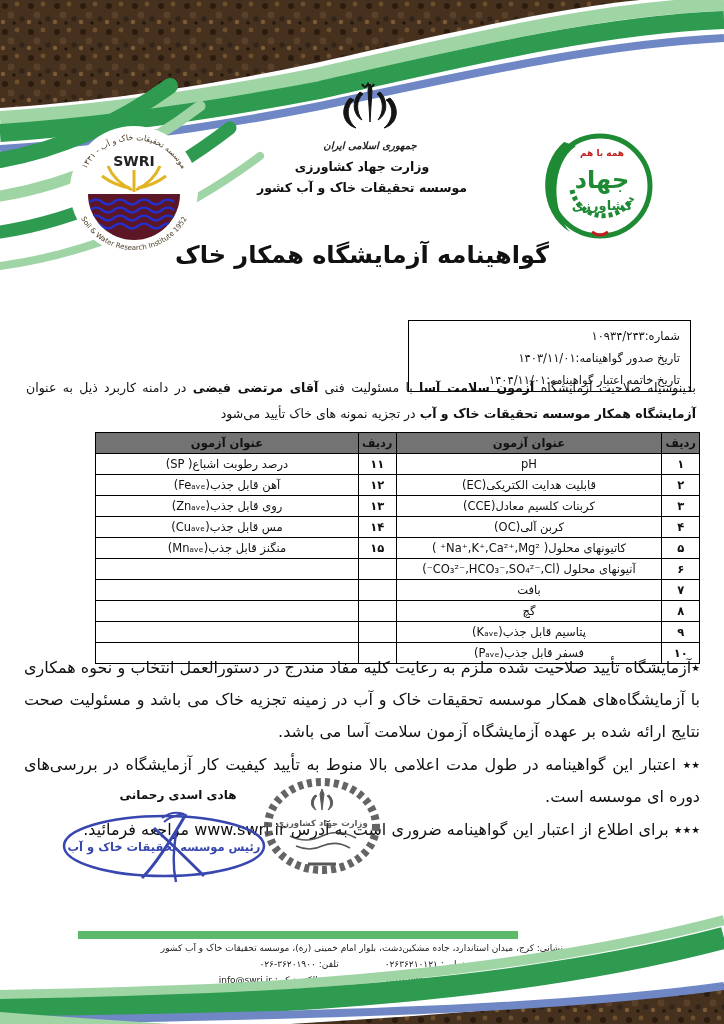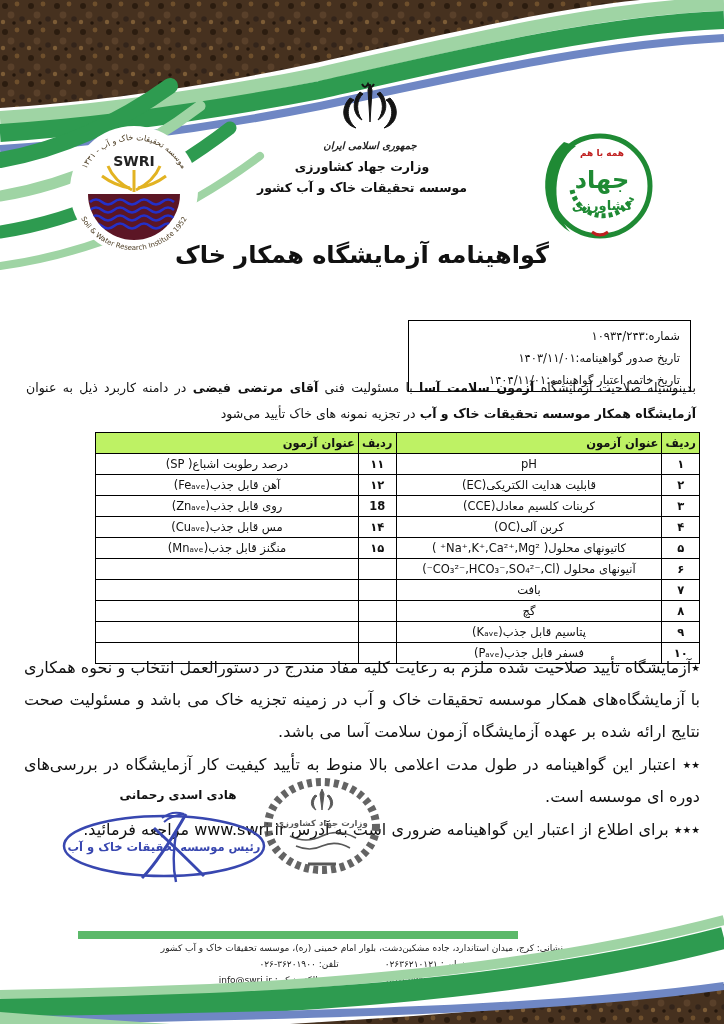--- a/index.html
+++ b/index.html
@@ -43,21 +43,21 @@
 
   
   table.tests{
     position:absolute;top:432px;left:95px;width:605px;
     border-collapse:collapse;font-size:11.5px;direction:rtl;
   }
   table.tests th,table.tests td{
     border:1px solid #000;padding:1px 3px;text-align:center;height:18px;
     overflow:hidden;white-space:nowrap;
   }
-  table.tests th{background:#bef264;font-weight:bold;text-align:right;}
+  table.tests th{background:#737373;font-weight:bold;}
   table.tests td.num{font-weight:bold;}
 
   
   .notes{
     position:absolute;top:652px;right:24px;left:24px;
     font-size:16px;line-height:2.0;text-align:justify;
   }
   .notes .note{margin:0 0 1px 0;}
 
   
@@ -207,21 +207,21 @@
         </tr>
       <tr>
           <td class="num">۲</td>
           <td>قابلیت هدایت الکتریکی(EC)</td>
           <td class="num">۱۲</td>
           <td>آهن قابل جذب(Feₐᵥₑ)</td>
         </tr>
       <tr>
           <td class="num">۳</td>
           <td>کربنات کلسیم معادل(CCE)</td>
-          <td class="num">18</td>
+          <td class="num">۱۳</td>
           <td>روی قابل جذب(Znₐᵥₑ)</td>
         </tr>
       <tr>
           <td class="num">۴</td>
           <td>کربن آلی(OC)</td>
           <td class="num">۱۴</td>
           <td>مس قابل جذب(Cuₐᵥₑ)</td>
         </tr>
       <tr>
           <td class="num">۵</td>

